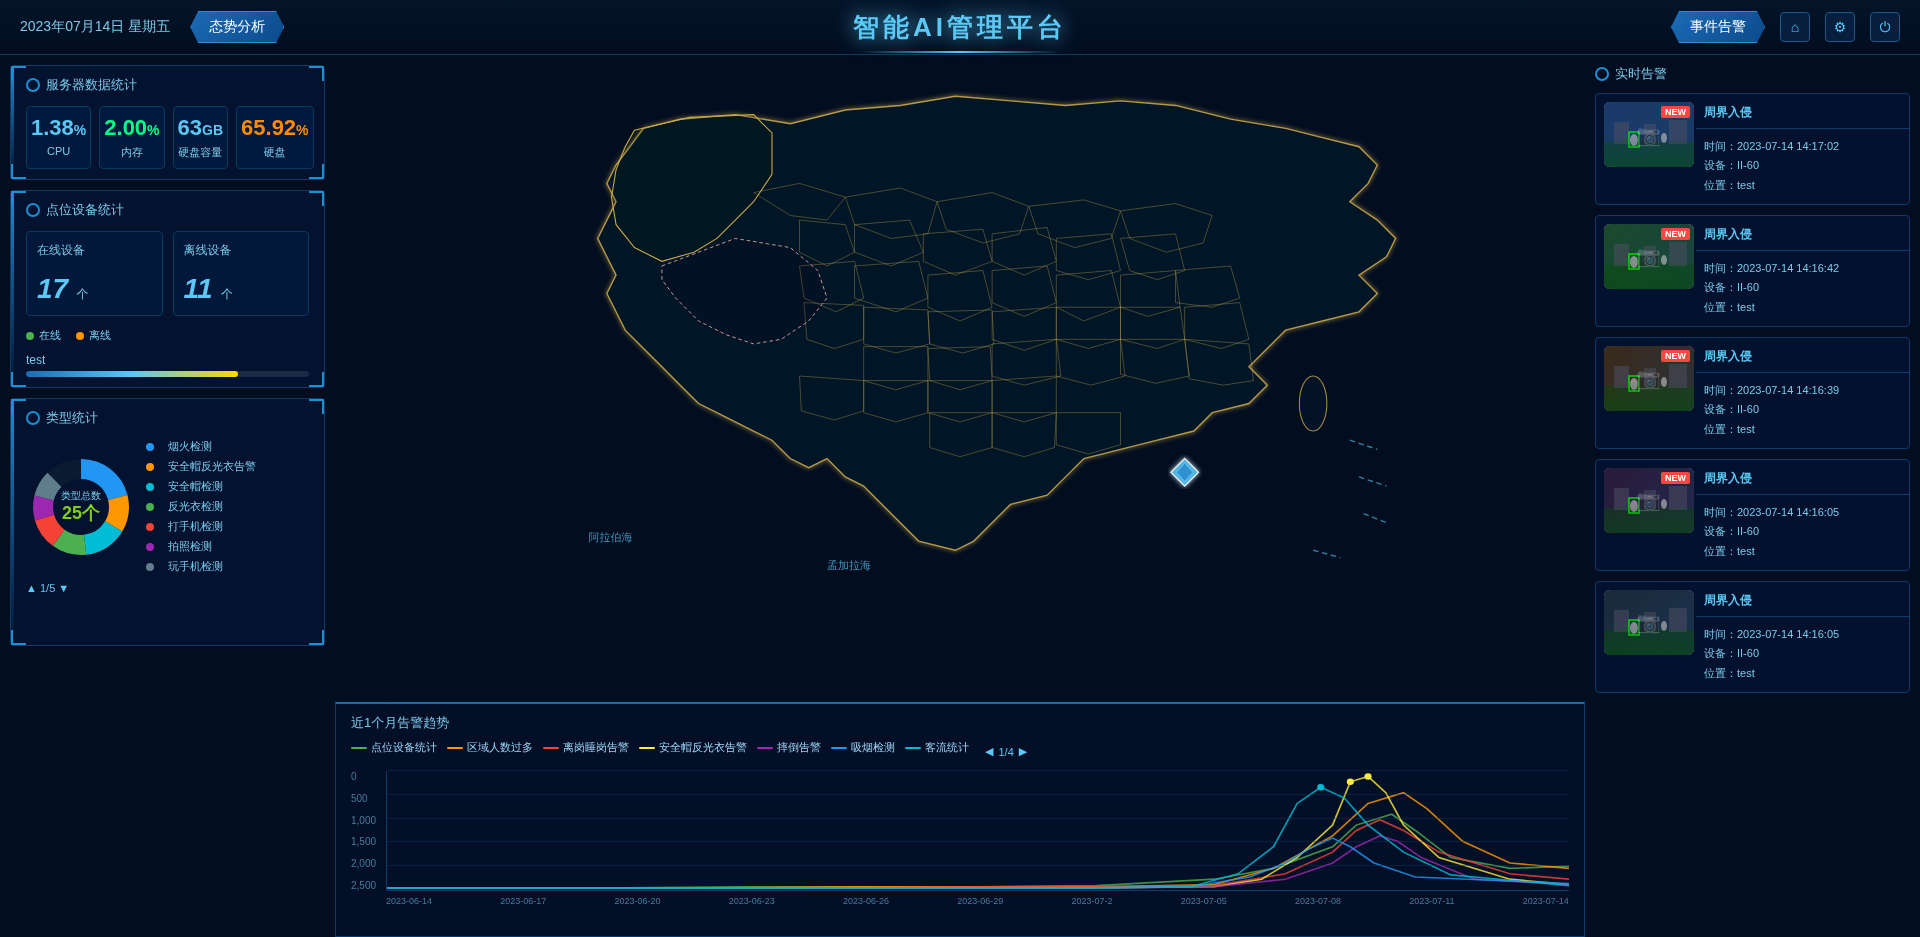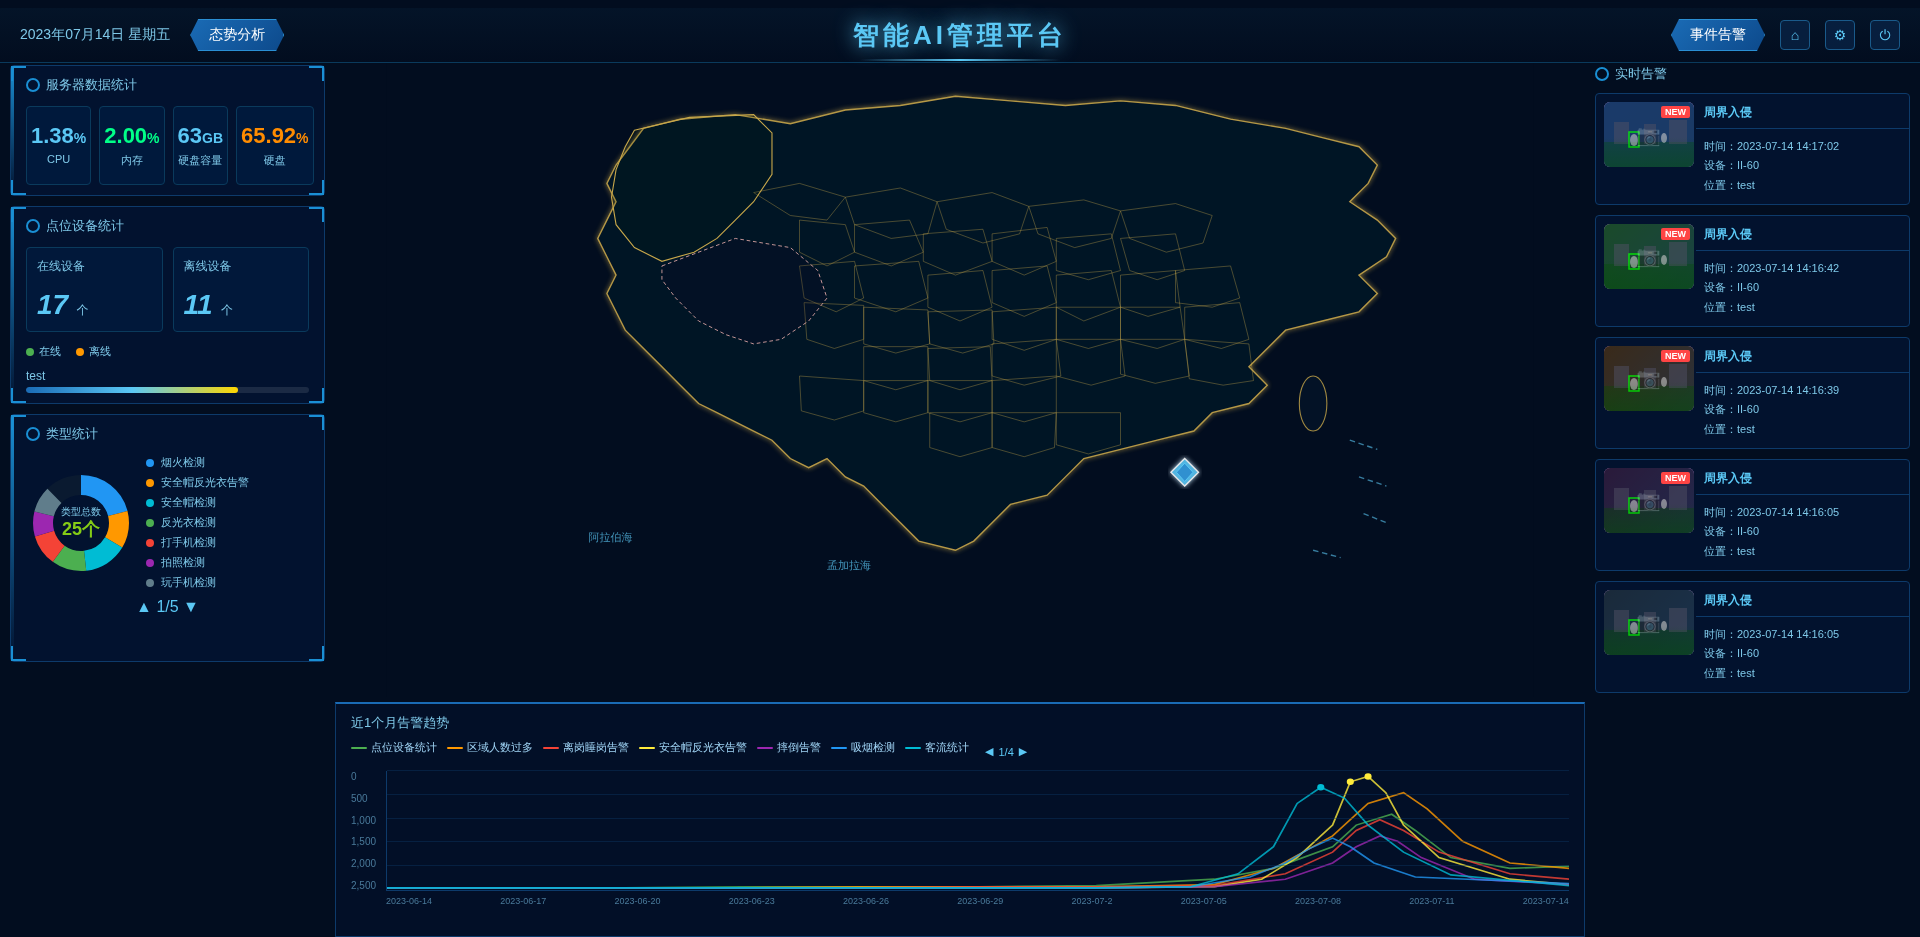--- a/index.html
+++ b/index.html
@@ -18,21 +18,20 @@
       position: absolute;
       top: 0; left: 0; right: 0;
       height: 55px;
       background: linear-gradient(180deg, #041428 0%, #020d1f 100%);
       border-bottom: 1px solid #0a3a5c;
       display: flex;
       align-items: center;
       justify-content: space-between;
       padding: 0 20px;
       z-index: 100;
-      margin-top: 8px;
     }
     .header-left {
       display: flex;
       align-items: center;
       gap: 20px;
     }
     .header-date {
       color: #7ec8e8;
       font-size: 14px;
     }
@@ -131,21 +130,21 @@
     .server-stats {
       display: flex;
       gap: 8px;
     }
     .stat-item {
       flex: 1;
       text-align: center;
       background: rgba(0, 30, 70, 0.6);
       border: 1px solid #0a3a5c;
       border-radius: 4px;
-      padding: 16px 4px;
+      padding: 8px 4px;
     }
     .stat-value {
       font-size: 22px;
       font-weight: bold;
       color: #5bc8f5;
       line-height: 1.2;
     }
     .stat-value .unit {
       font-size: 14px;
     }
@@ -254,33 +253,33 @@
     }
     .type-list {
       flex: 1;
       display: flex;
       flex-direction: column;
       gap: 5px;
     }
     .type-item {
       display: flex;
       align-items: center;
-      gap: 7px;
+      gap: 14px;
       font-size: 11px;
       color: #7ec8e8;
     }
     .type-dot {
       width: 8px; height: 8px;
       border-radius: 50%;
       flex-shrink: 0;
     }
 
     .page-nav {
-      text-align: center;
-      font-size: 16px;
+      text-align: left;
+      font-size: 11px;
       color: #5bc8f5;
       margin-top: 8px;
     }
     .nav-arrow {
       cursor: pointer;
       color: #5bc8f5;
     }
 
     
     .map-area {

